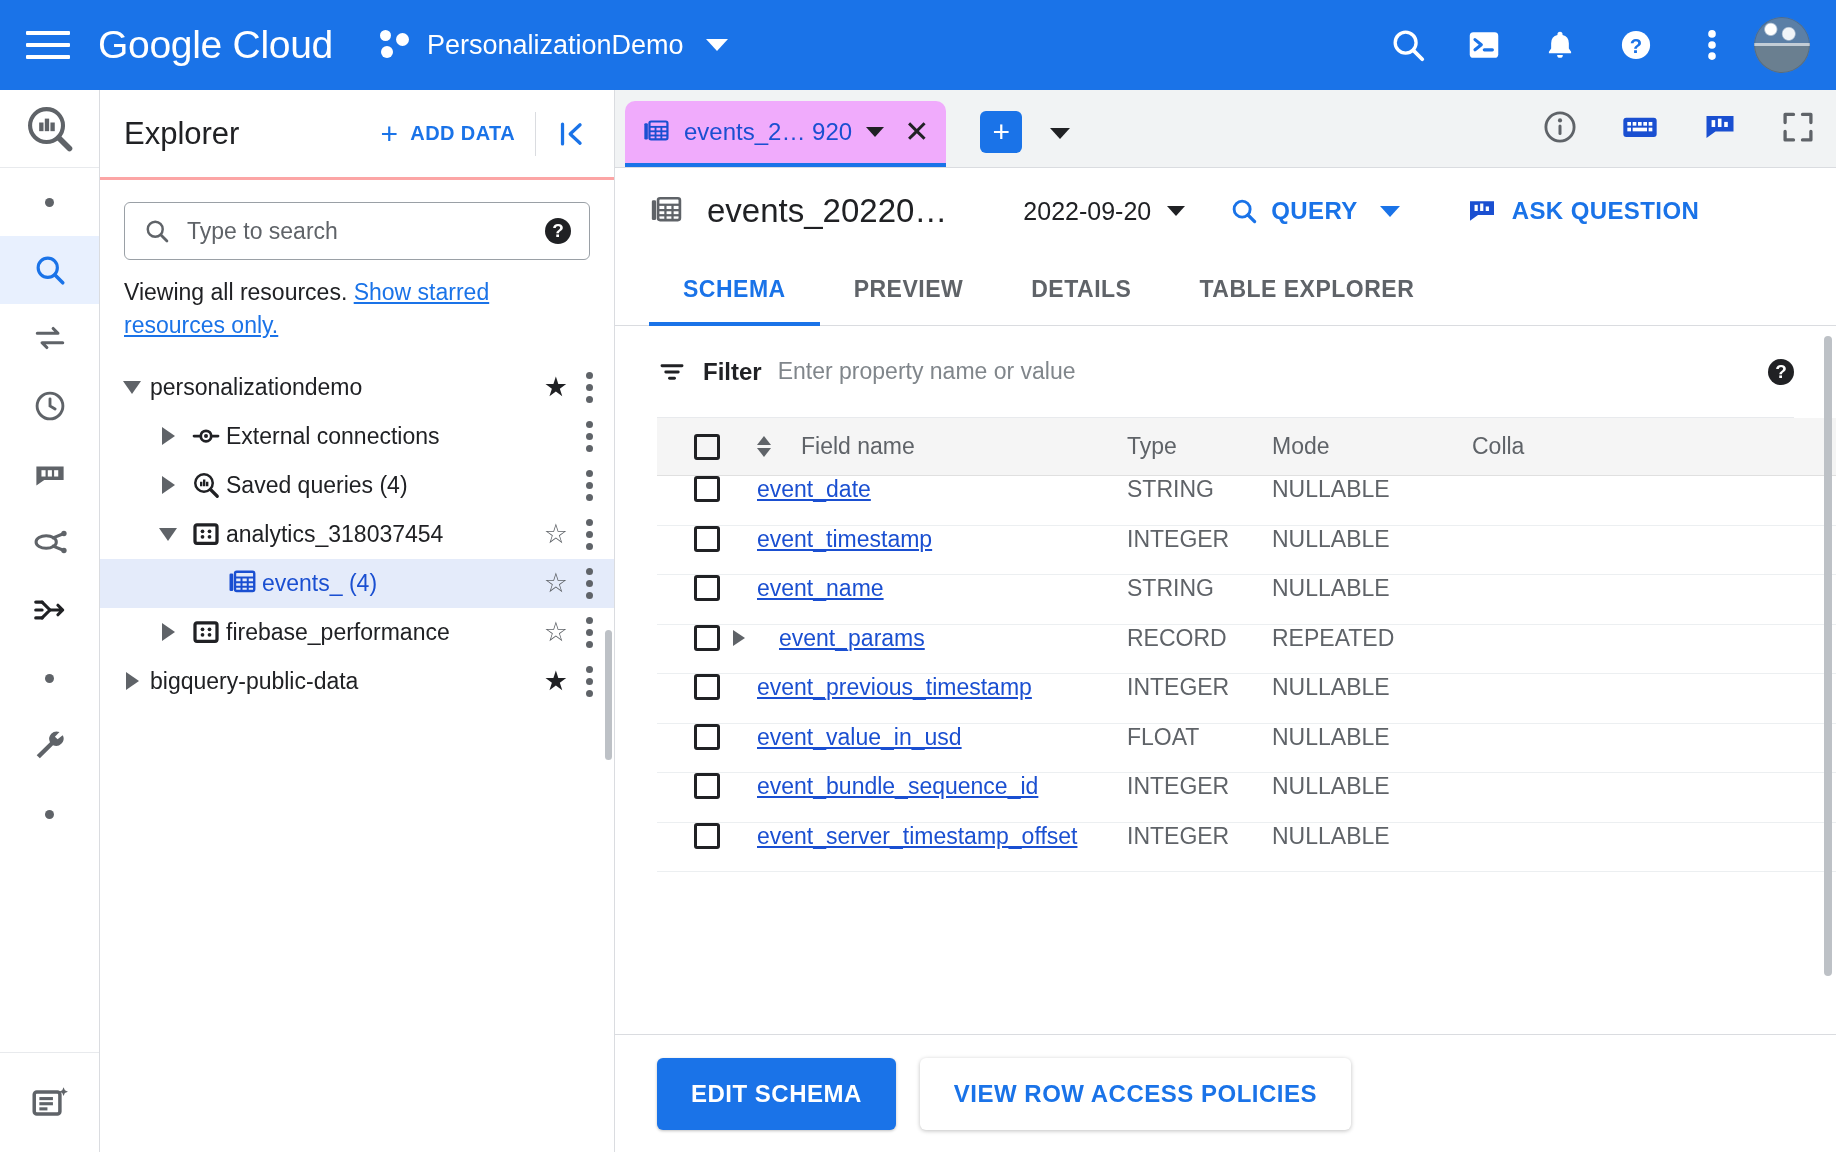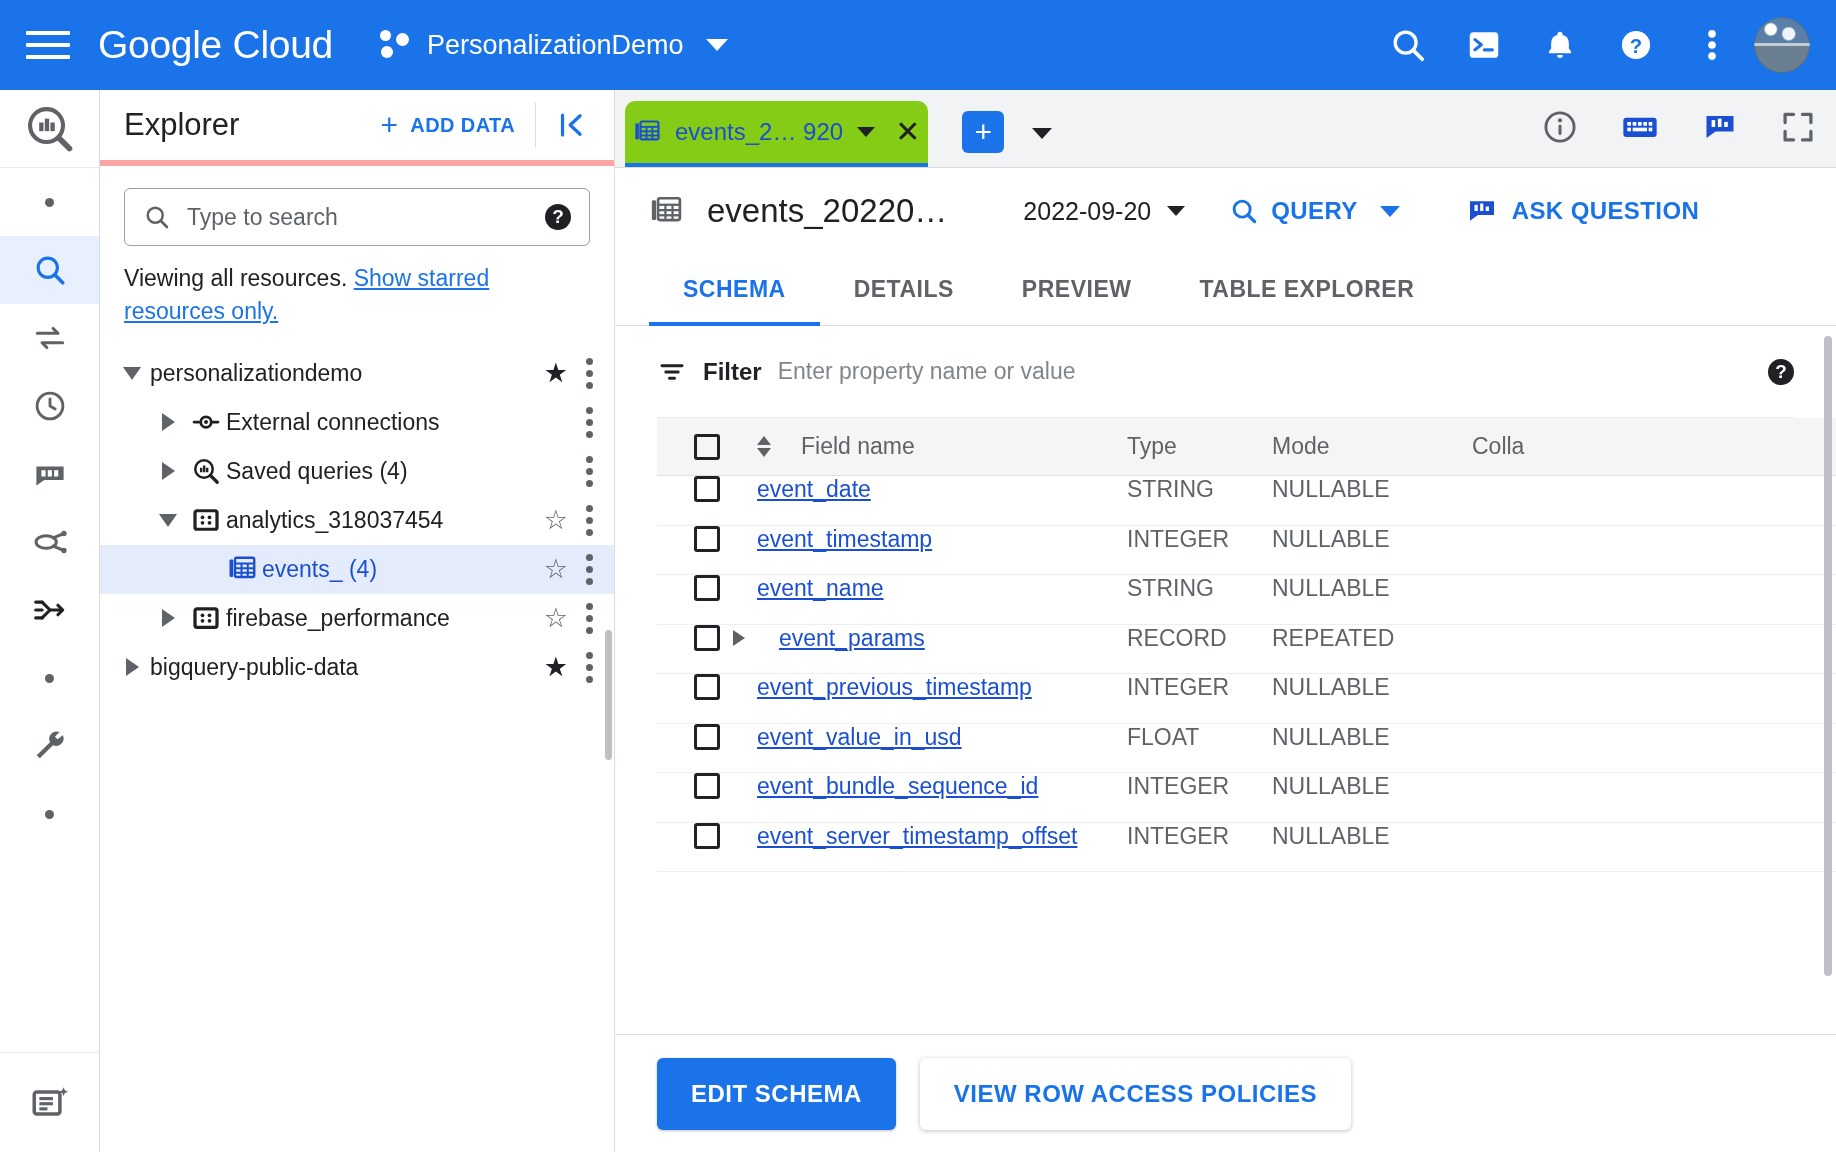--- a/index.html
+++ b/index.html
@@ -52,22 +52,22 @@
   .rail-item { height: 68px; width: 100%; display: flex; align-items: center; justify-content: center;
     cursor: pointer; }
   .rail-item.active { background: #e8f0fe; }
   .rail-dot { width: 9px; height: 9px; border-radius: 50%; background: #5f6368; }
   .rail-bottom { margin-top: auto; width: 100%; border-top: 1px solid #e8eaed;
     height: 100px; display: flex; align-items: center; justify-content: center; }
 
   
   .explorer { width: 515px; flex: 0 0 515px; border-right: 1px solid #dadce0;
     display: flex; flex-direction: column; background: #fff; position: relative; }
-  .exp-header { height: 76px; display: flex; align-items: center; padding: 0 0 0 24px;
-    border-bottom: 6px solid #fca5a5; }
+  .exp-header { height: 90px; display: flex; align-items: center; padding: 0 0 0 24px;
+    border-bottom: 3px solid #fca5a5; }
   .exp-title { font-size: 31px; color: #202124; }
   .exp-hspacer { flex: 1 1 auto; }
   .add-data { display: flex; align-items: center; gap: 12px; color: #1a73e8;
     font-size: 20px; font-weight: 700; letter-spacing: .4px; cursor: pointer; }
   .plus { font-size: 30px; font-weight: 400; line-height: 1; color: #1a73e8; }
   .exp-divider { width: 1px; height: 44px; background: #dadce0; margin: 0 20px; }
   .collapse-btn { padding-right: 24px; cursor: pointer; display: flex; align-items: center; }
 
   .search-wrap { padding: 22px 24px 0 24px; }
   .search-box { height: 58px; border: 1px solid #9aa0a6; border-radius: 6px;
@@ -100,22 +100,22 @@
   .kebab { width: 8px; display: flex; flex-direction: column; gap: 5px; cursor: pointer;
     margin-right: 6px; }
   .kebab i { width: 7px; height: 7px; border-radius: 50%; background: #5f6368; display: block; }
   .exp-scroll { position: absolute; right: 2px; top: 540px; width: 7px; height: 130px;
     background: #bdc1c6; border-radius: 4px; }
 
   
   .content { flex: 1 1 auto; display: flex; flex-direction: column; min-width: 0; background: #fff; }
   .tabstrip { height: 78px; background: #f1f3f4; display: flex; align-items: flex-end;
     padding: 0 20px 0 10px; border-bottom: 1px solid #dadce0; }
-  .qtab { height: 66px; background: #84cc16; border-radius: 10px 10px 0 0; display: flex;
-    align-items: center; gap: 14px; padding: 0 8px; border-bottom: 4px solid #1a73e8;
+  .qtab { height: 66px; background: #f0abfc; border-radius: 10px 10px 0 0; display: flex;
+    align-items: center; gap: 14px; padding: 0 17px; border-bottom: 4px solid #1a73e8;
     cursor: pointer; }
   .qtab-label { font-size: 24px; color: #1a4fd1; white-space: nowrap; }
   .mini-caret { width: 0; height: 0; border-left: 9px solid transparent;
     border-right: 9px solid transparent; border-top: 10px solid #202124; }
   .tab-close { font-size: 30px; color: #202124; line-height: 1; cursor: pointer; margin-left: 6px; }
   .addtab { width: 42px; height: 42px; background: #1a73e8; border-radius: 6px; color: #fff;
     display: flex; align-items: center; justify-content: center; font-size: 30px;
     margin: 0 0 14px 34px; cursor: pointer; }
   .addtab-caret { width: 0; height: 0; border-left: 10px solid transparent;
     border-right: 10px solid transparent; border-top: 11px solid #202124;
@@ -583,22 +583,22 @@
             <rect x="6.4" y="7.4" width="2.4" height="4.6" fill="#fff"></rect>
             <rect x="10.6" y="6.4" width="2.4" height="5.6" fill="#fff"></rect>
             <rect x="14.8" y="8.6" width="2.4" height="3.4" fill="#fff"></rect>
           </svg>
         <span class="ask-txt">ASK QUESTION</span>
       </div>
     </div>
 
     <div class="tabs2" id="tabs2">
         <div class="tab2 active">SCHEMA</div>
+        <div class="tab2">PREVIEW</div>
         <div class="tab2">DETAILS</div>
-        <div class="tab2">PREVIEW</div>
         <div class="tab2">TABLE EXPLORER</div>
       </div>
 
     <div class="schema-area">
       <div class="filter-row">
         <svg width="30" height="30" viewBox="0 0 24 24">
             <line x1="4" y1="7" x2="20" y2="7" stroke="#202124" stroke-width="2.3" stroke-linecap="round"></line>
             <line x1="7" y1="12" x2="17" y2="12" stroke="#202124" stroke-width="2.3" stroke-linecap="round"></line>
             <line x1="10" y1="17" x2="14" y2="17" stroke="#202124" stroke-width="2.3" stroke-linecap="round"></line>
           </svg>

